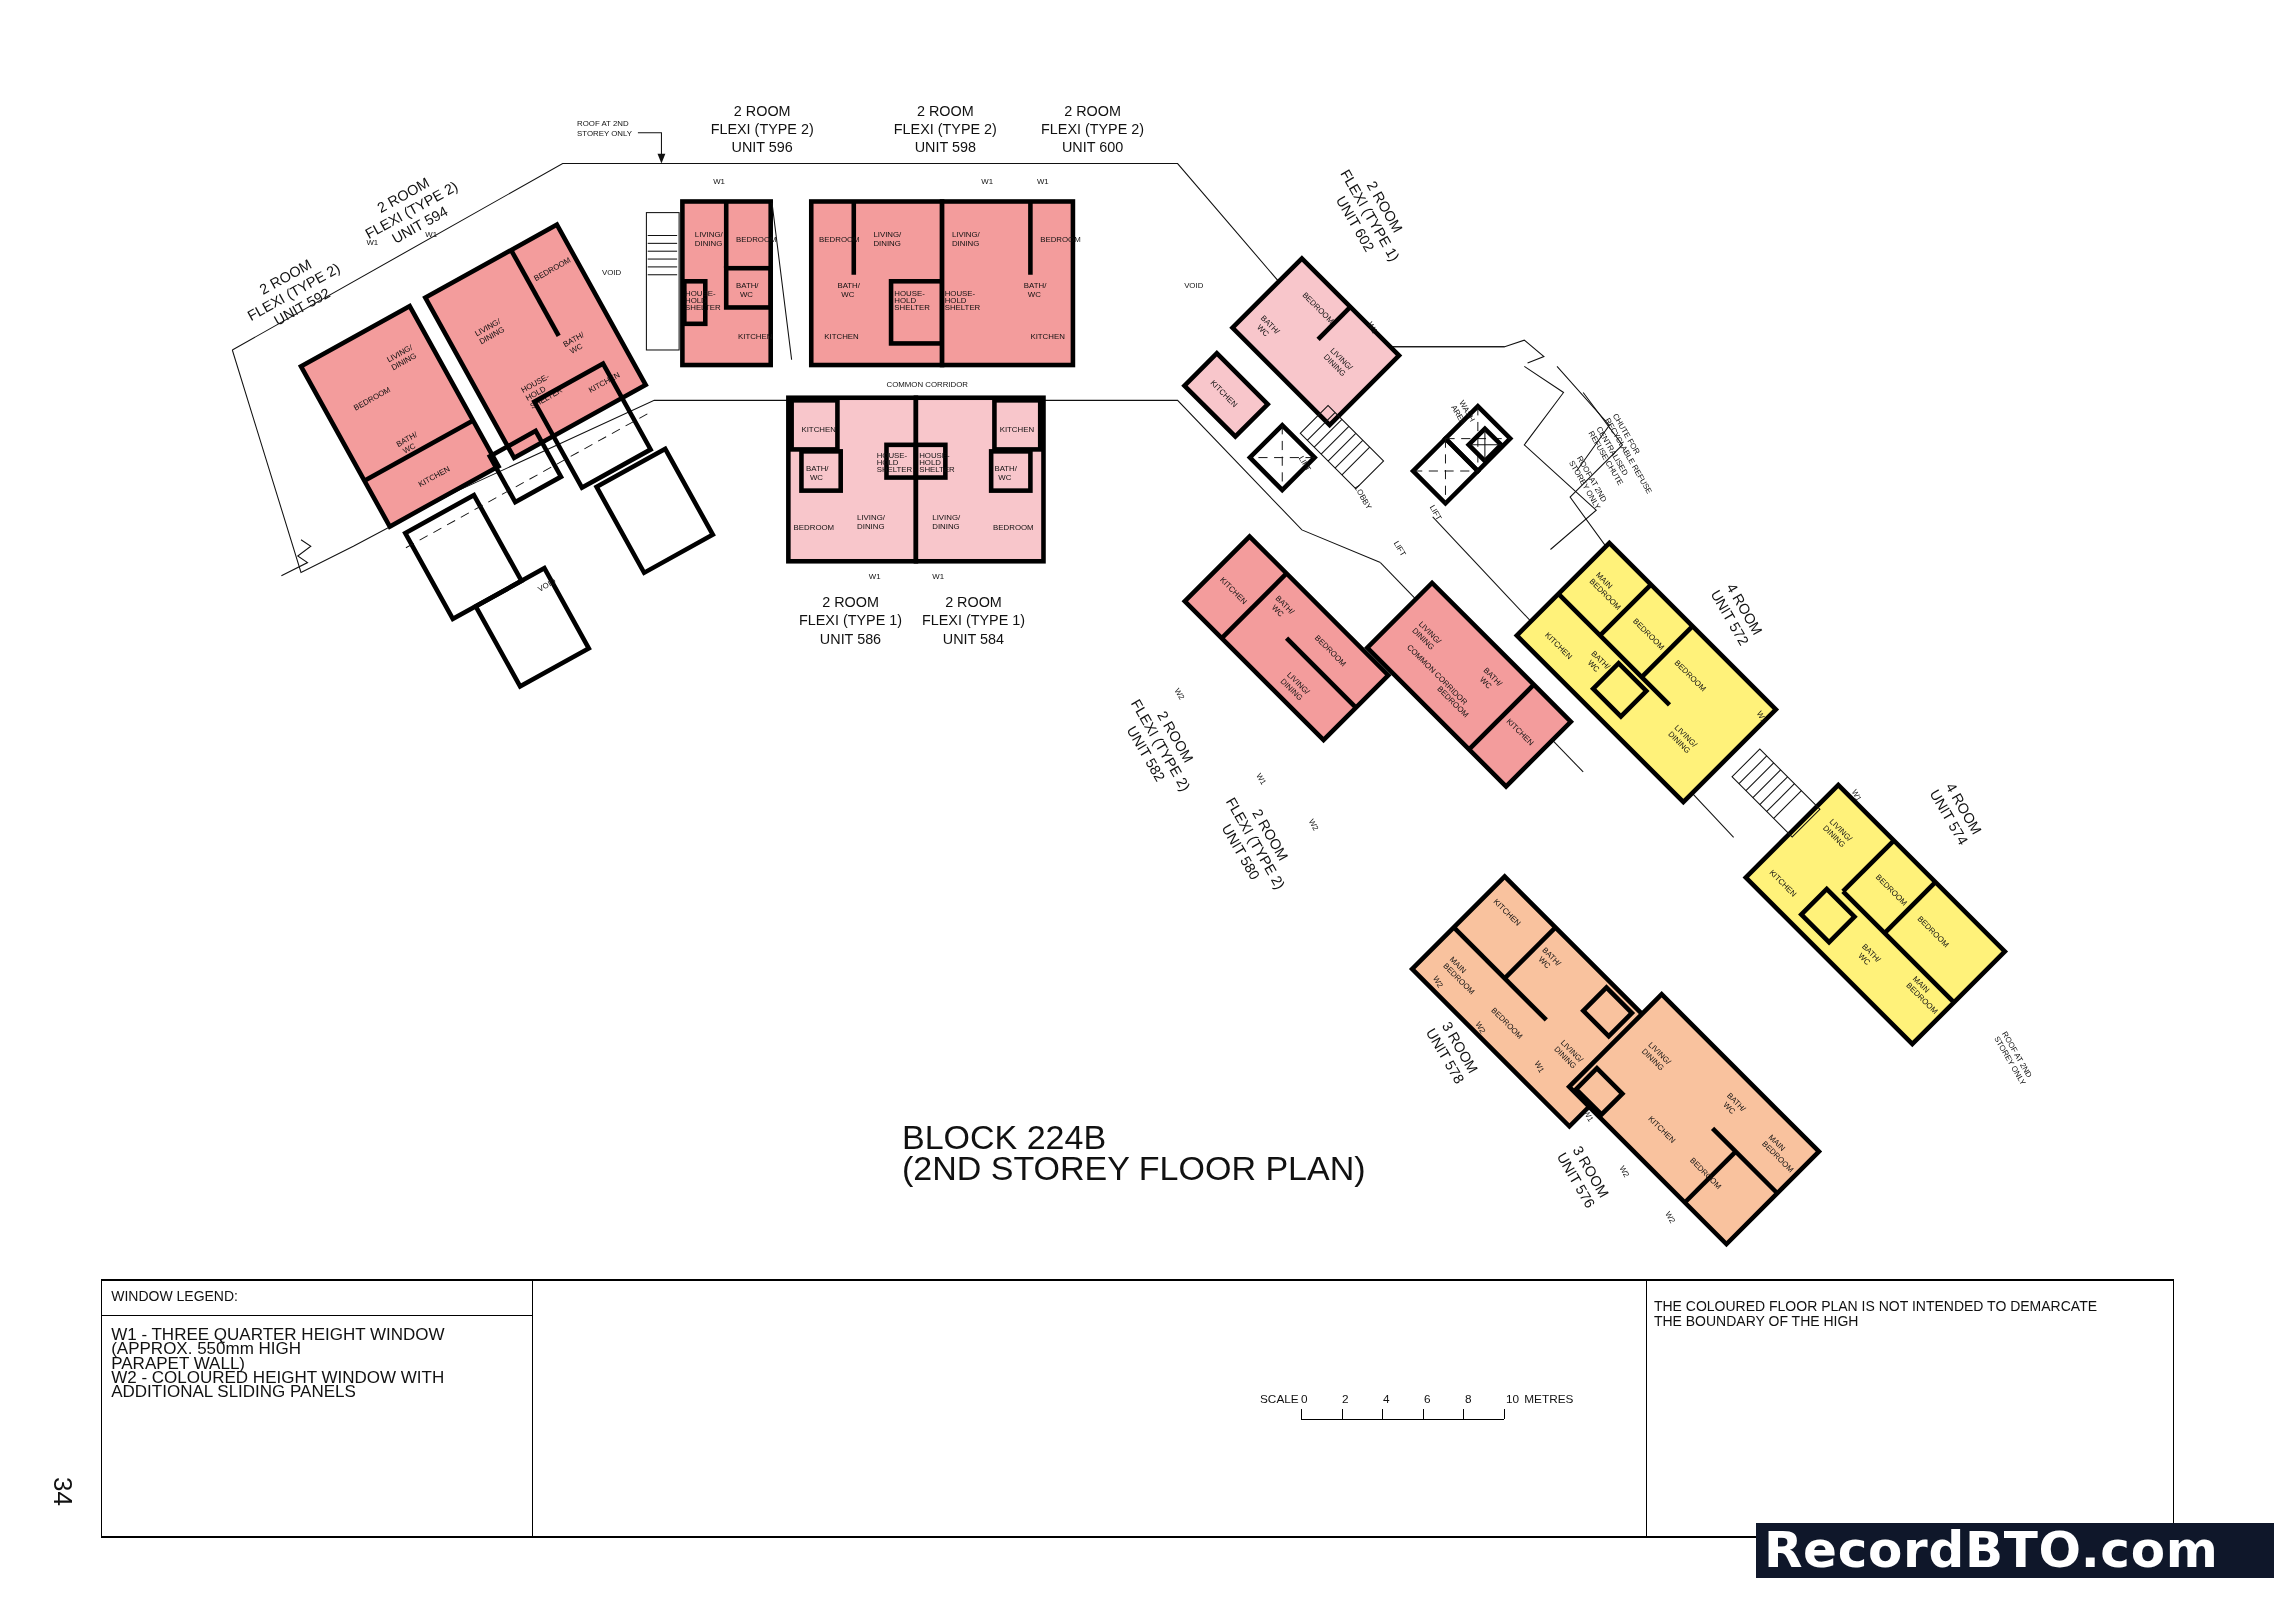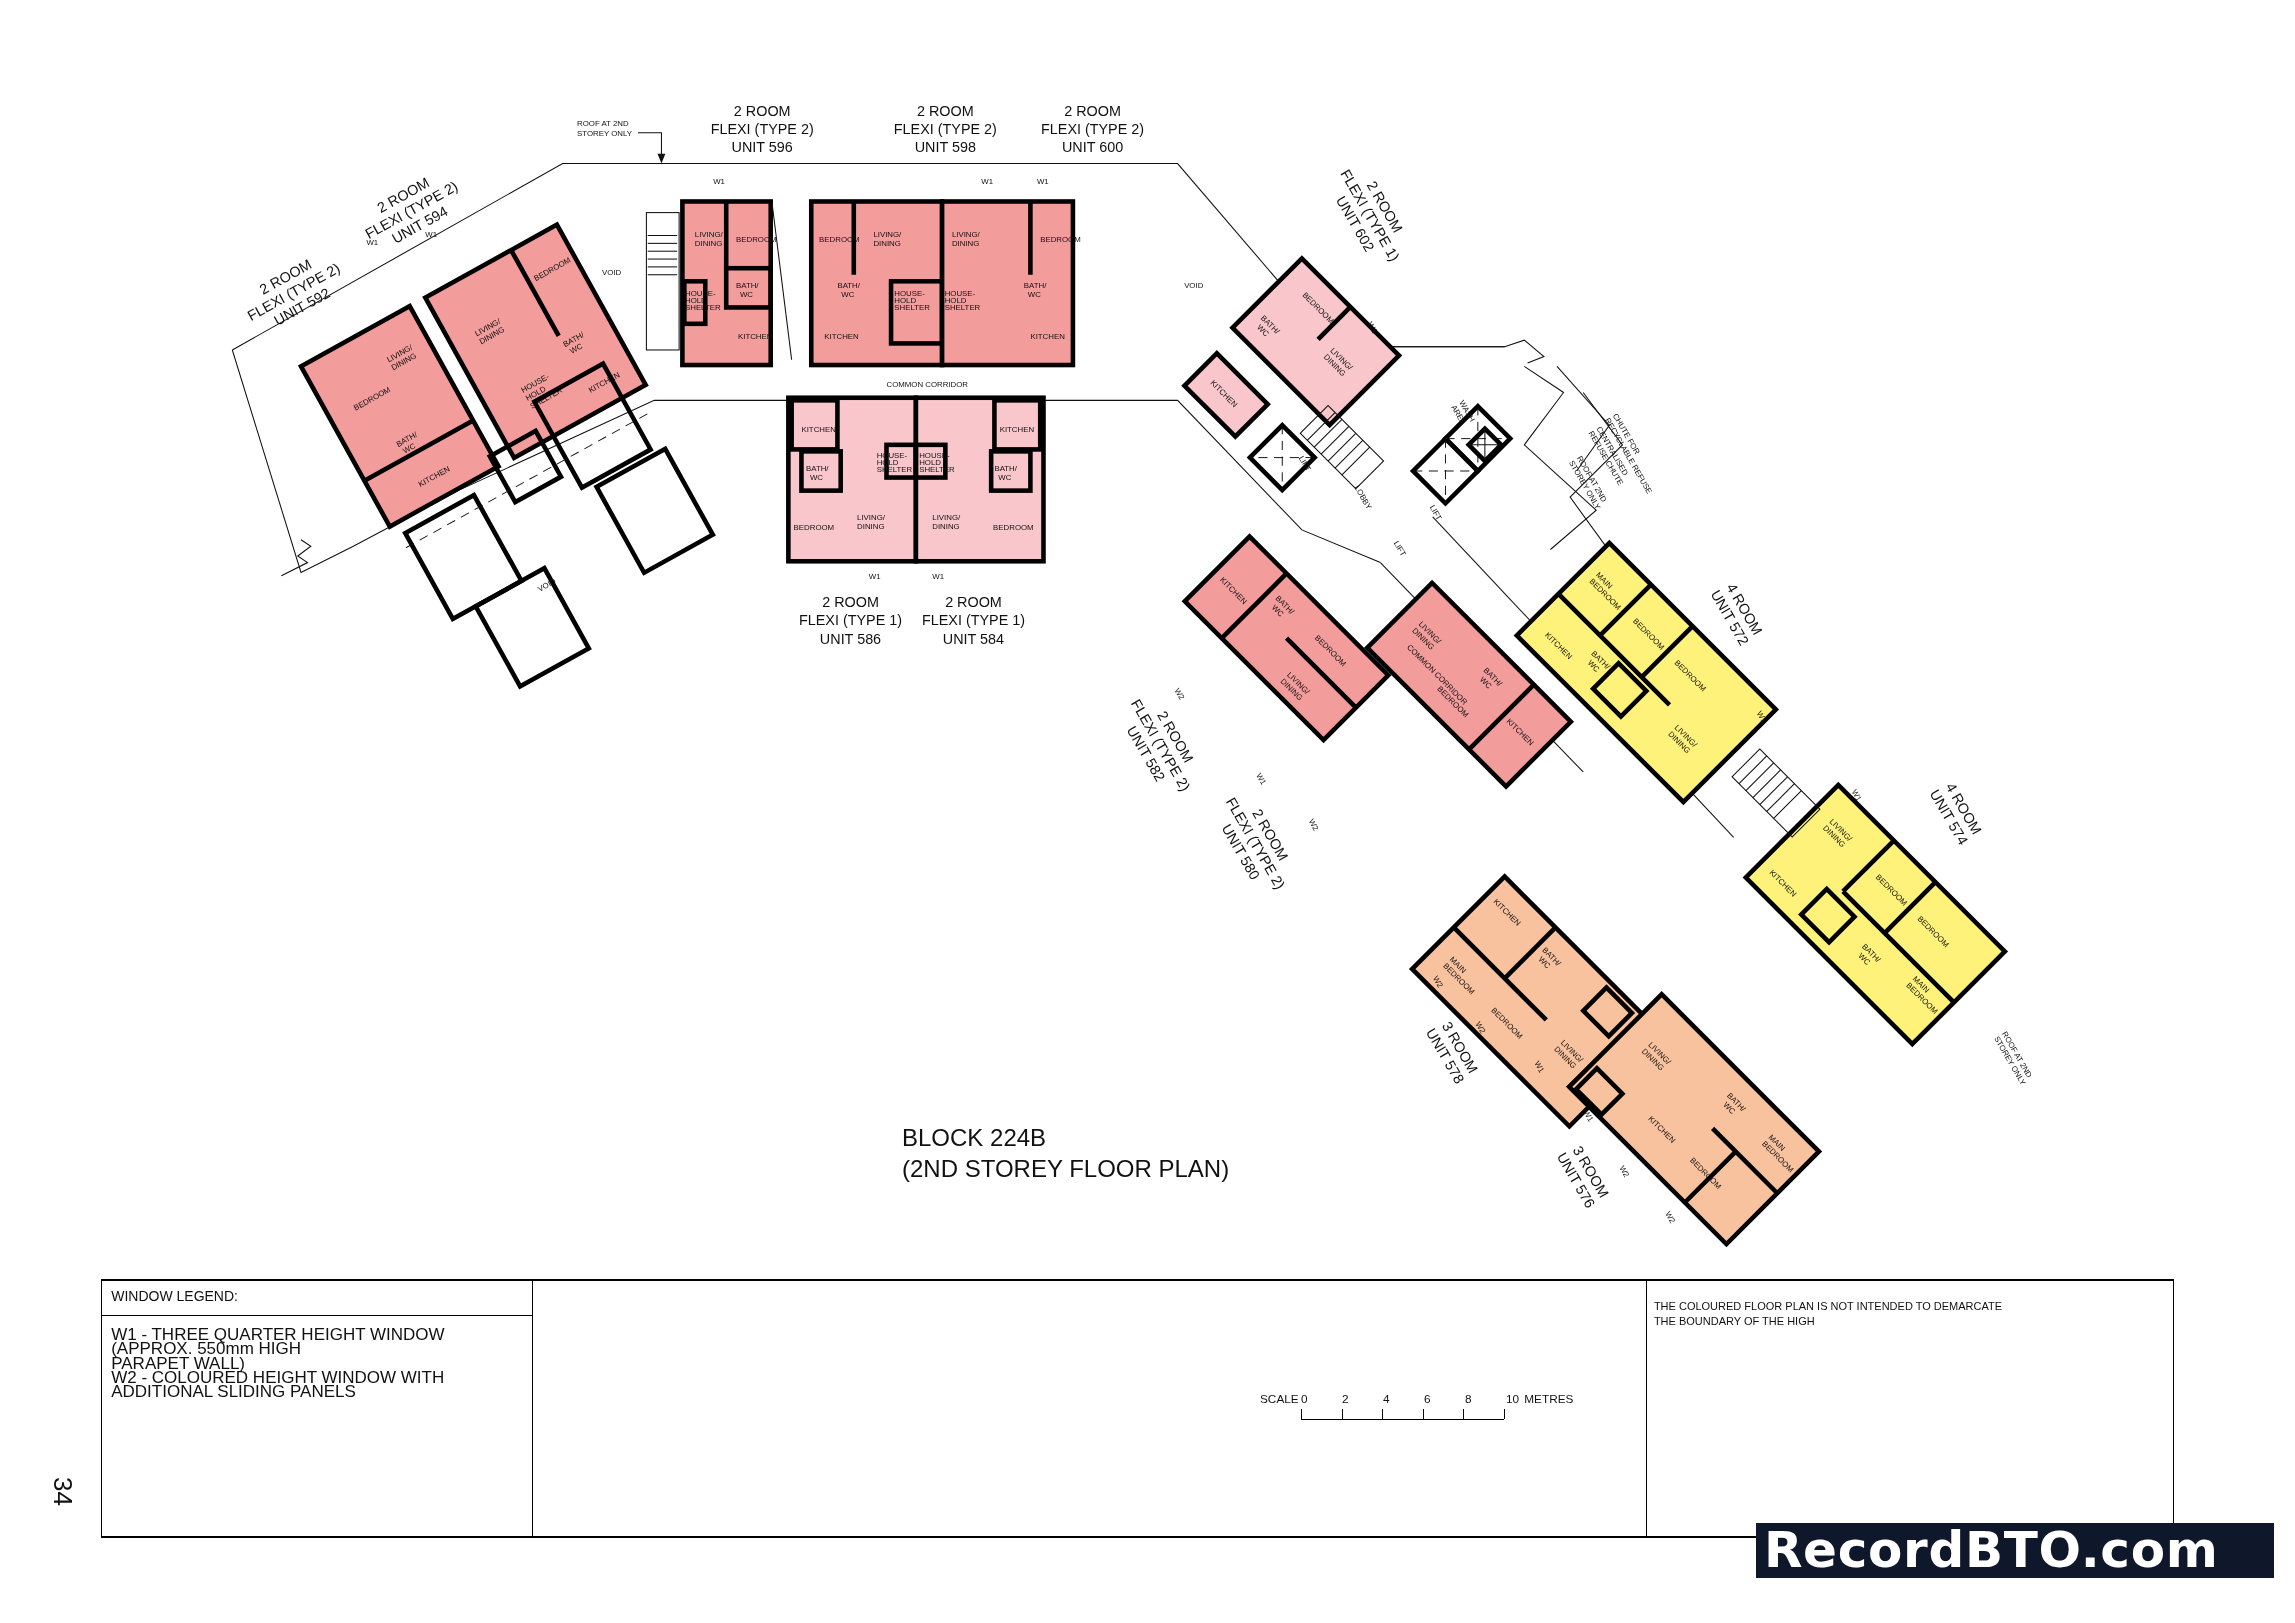--- a/index.html
+++ b/index.html
@@ -6,34 +6,34 @@
   body { width:2295px; height:1623px; position:relative; overflow:hidden;
          font-family:"Liberation Sans", sans-serif; color:#111; }
   #plan { position:absolute; left:0; top:0; width:2295px; height:1623px; }
   .lbl { font-family:"Liberation Sans", sans-serif; fill:#111; }
   .room { font-size:12px; }
   .unit-lbl { font-size:22px; }
   .small { font-size:12px; }
   .wall { fill:none; stroke:#000; stroke-width:7; }
   .thin { fill:none; stroke:#111; stroke-width:1.6; }
   .dash { fill:none; stroke:#111; stroke-width:1.4; stroke-dasharray:14 10; }
-  .block-title { position:absolute; left:902px; top:1122px; font-size:24px; line-height:31px; white-space:pre; }
+  .block-title { position:absolute; left:902px; top:1122px; font-size:34px; line-height:31px; white-space:pre; }
   .page-num { position:absolute; left:48px; top:1476px; font-size:26px; transform:rotate(90deg); transform-origin:center; }
   .legend-table { position:absolute; left:101px; top:1279px; width:2073px; height:259px;
                   border-top:2px solid #000; border-bottom:2px solid #000; border-left:1.3px solid #000; border-right:1.3px solid #000; box-sizing:border-box; }
   .cell { position:absolute; top:0; height:100%; box-sizing:border-box; border-right:1.3px solid #000; }
   .cell.last { border-right:none; }
   .c1 { left:0; width:431px; }
   .c2 { left:431px; width:662px; }
   .c3 { left:1093px; width:452px; }
   .c4 { left:1544px; width:526px; }
   .legend-head { height:35px; border-bottom:1.3px solid #000; padding:6.5px 0 0 9.2px; box-sizing:border-box; font-size:14px; }
   .legend-body { padding:11.8px 9.2px; font-size:17px; line-height:14.4px; }
   .note { padding:19.6px 18.3px; font-size:11px; line-height:14.4px; }
-  .note4 { padding:18.3px 7.9px; font-size:11px; line-height:15px; }
+  .note4 { padding:18.3px 7.9px; font-size:14px; line-height:15px; }
   .scale { position:absolute; left:65px; top:111px; font-size:11.8px; }
   .scale-row { display:flex; align-items:center; gap:0; }
   .scale-label { width:41px; }
   .tick-lbl { width:41px; text-align:left; }
   .scale-bar { position:absolute; left:41px; top:15.7px; width:203px; height:11.8px; border-bottom:1.3px solid #000; }
   .scale-tick { position:absolute; bottom:0; width:0; height:10.5px; border-left:1px solid #000; }
   .watermark { position:absolute; left:1756px; top:1523px; width:518px; height:55px; background:#0f172a;
                color:#fff; font-family:"DejaVu Sans", sans-serif; font-weight:bold; font-size:50px; line-height:55px;
                padding-left:7.9px; box-sizing:border-box; letter-spacing:0.7px; }
 </style>

